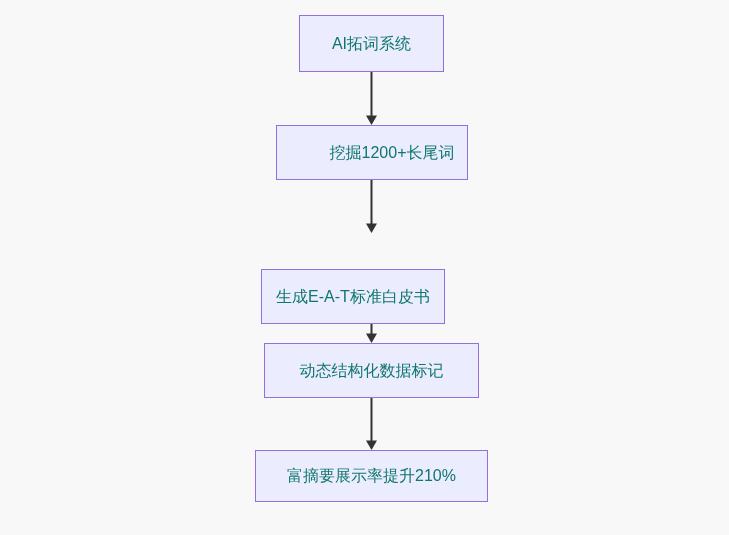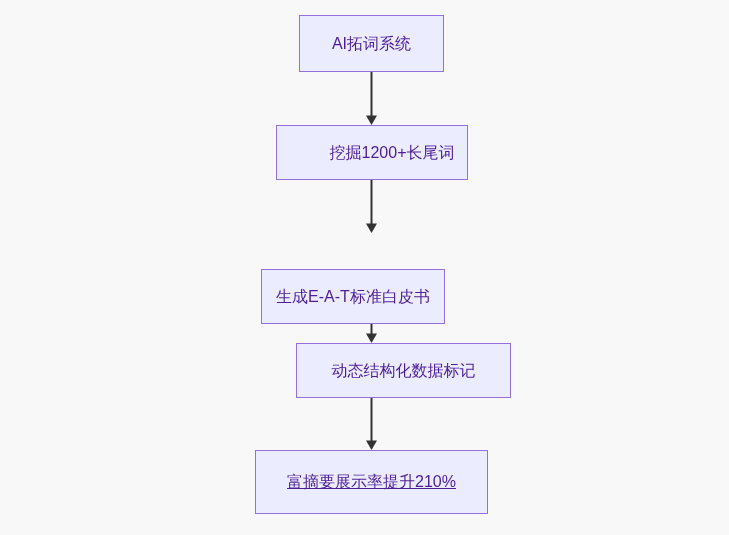--- a/index.html
+++ b/index.html
@@ -21,34 +21,34 @@
     top: 0;
     width: 729px;
     height: 535px;
     pointer-events: none;
   }
   .node {
     position: absolute;
     box-sizing: border-box;
     background: #ECECFF;
     border: 1.5px solid #9370DB;
-    color: #4c1d95;
+    color: #0f766e;
     font-size: 16px;
     line-height: 1;
     display: flex;
     align-items: center;
     justify-content: center;
     text-align: center;
     white-space: nowrap;
   }
   .n1 { left: 299px; top: 15px;  width: 145px; height: 57px; }
   .n2 { left: 276px; top: 125px; width: 192px; height: 55px; padding-left: 40px; }
   .n3 { left: 261px; top: 233px; width: 184px; height: 55px; margin-top: 36px; }
-  .n4 { left: 264px; top: 343px; width: 215px; height: 55px; margin-left: 32px; }
-  .n5 { left: 255px; top: 450px; width: 233px; height: 64px; text-decoration: underline; }
+  .n4 { left: 264px; top: 343px; width: 215px; height: 55px; }
+  .n5 { left: 255px; top: 450px; width: 233px; height: 52px; }
   .edge-line { stroke: #333333; stroke-width: 2; }
   .edge-head { fill: #333333; stroke: none; }
 </style>
 </head>
 <body>
 
 <div class="canvas">
 
   <svg class="edges" viewBox="0 0 729 535" xmlns="http://www.w3.org/2000/svg">
     <g>

